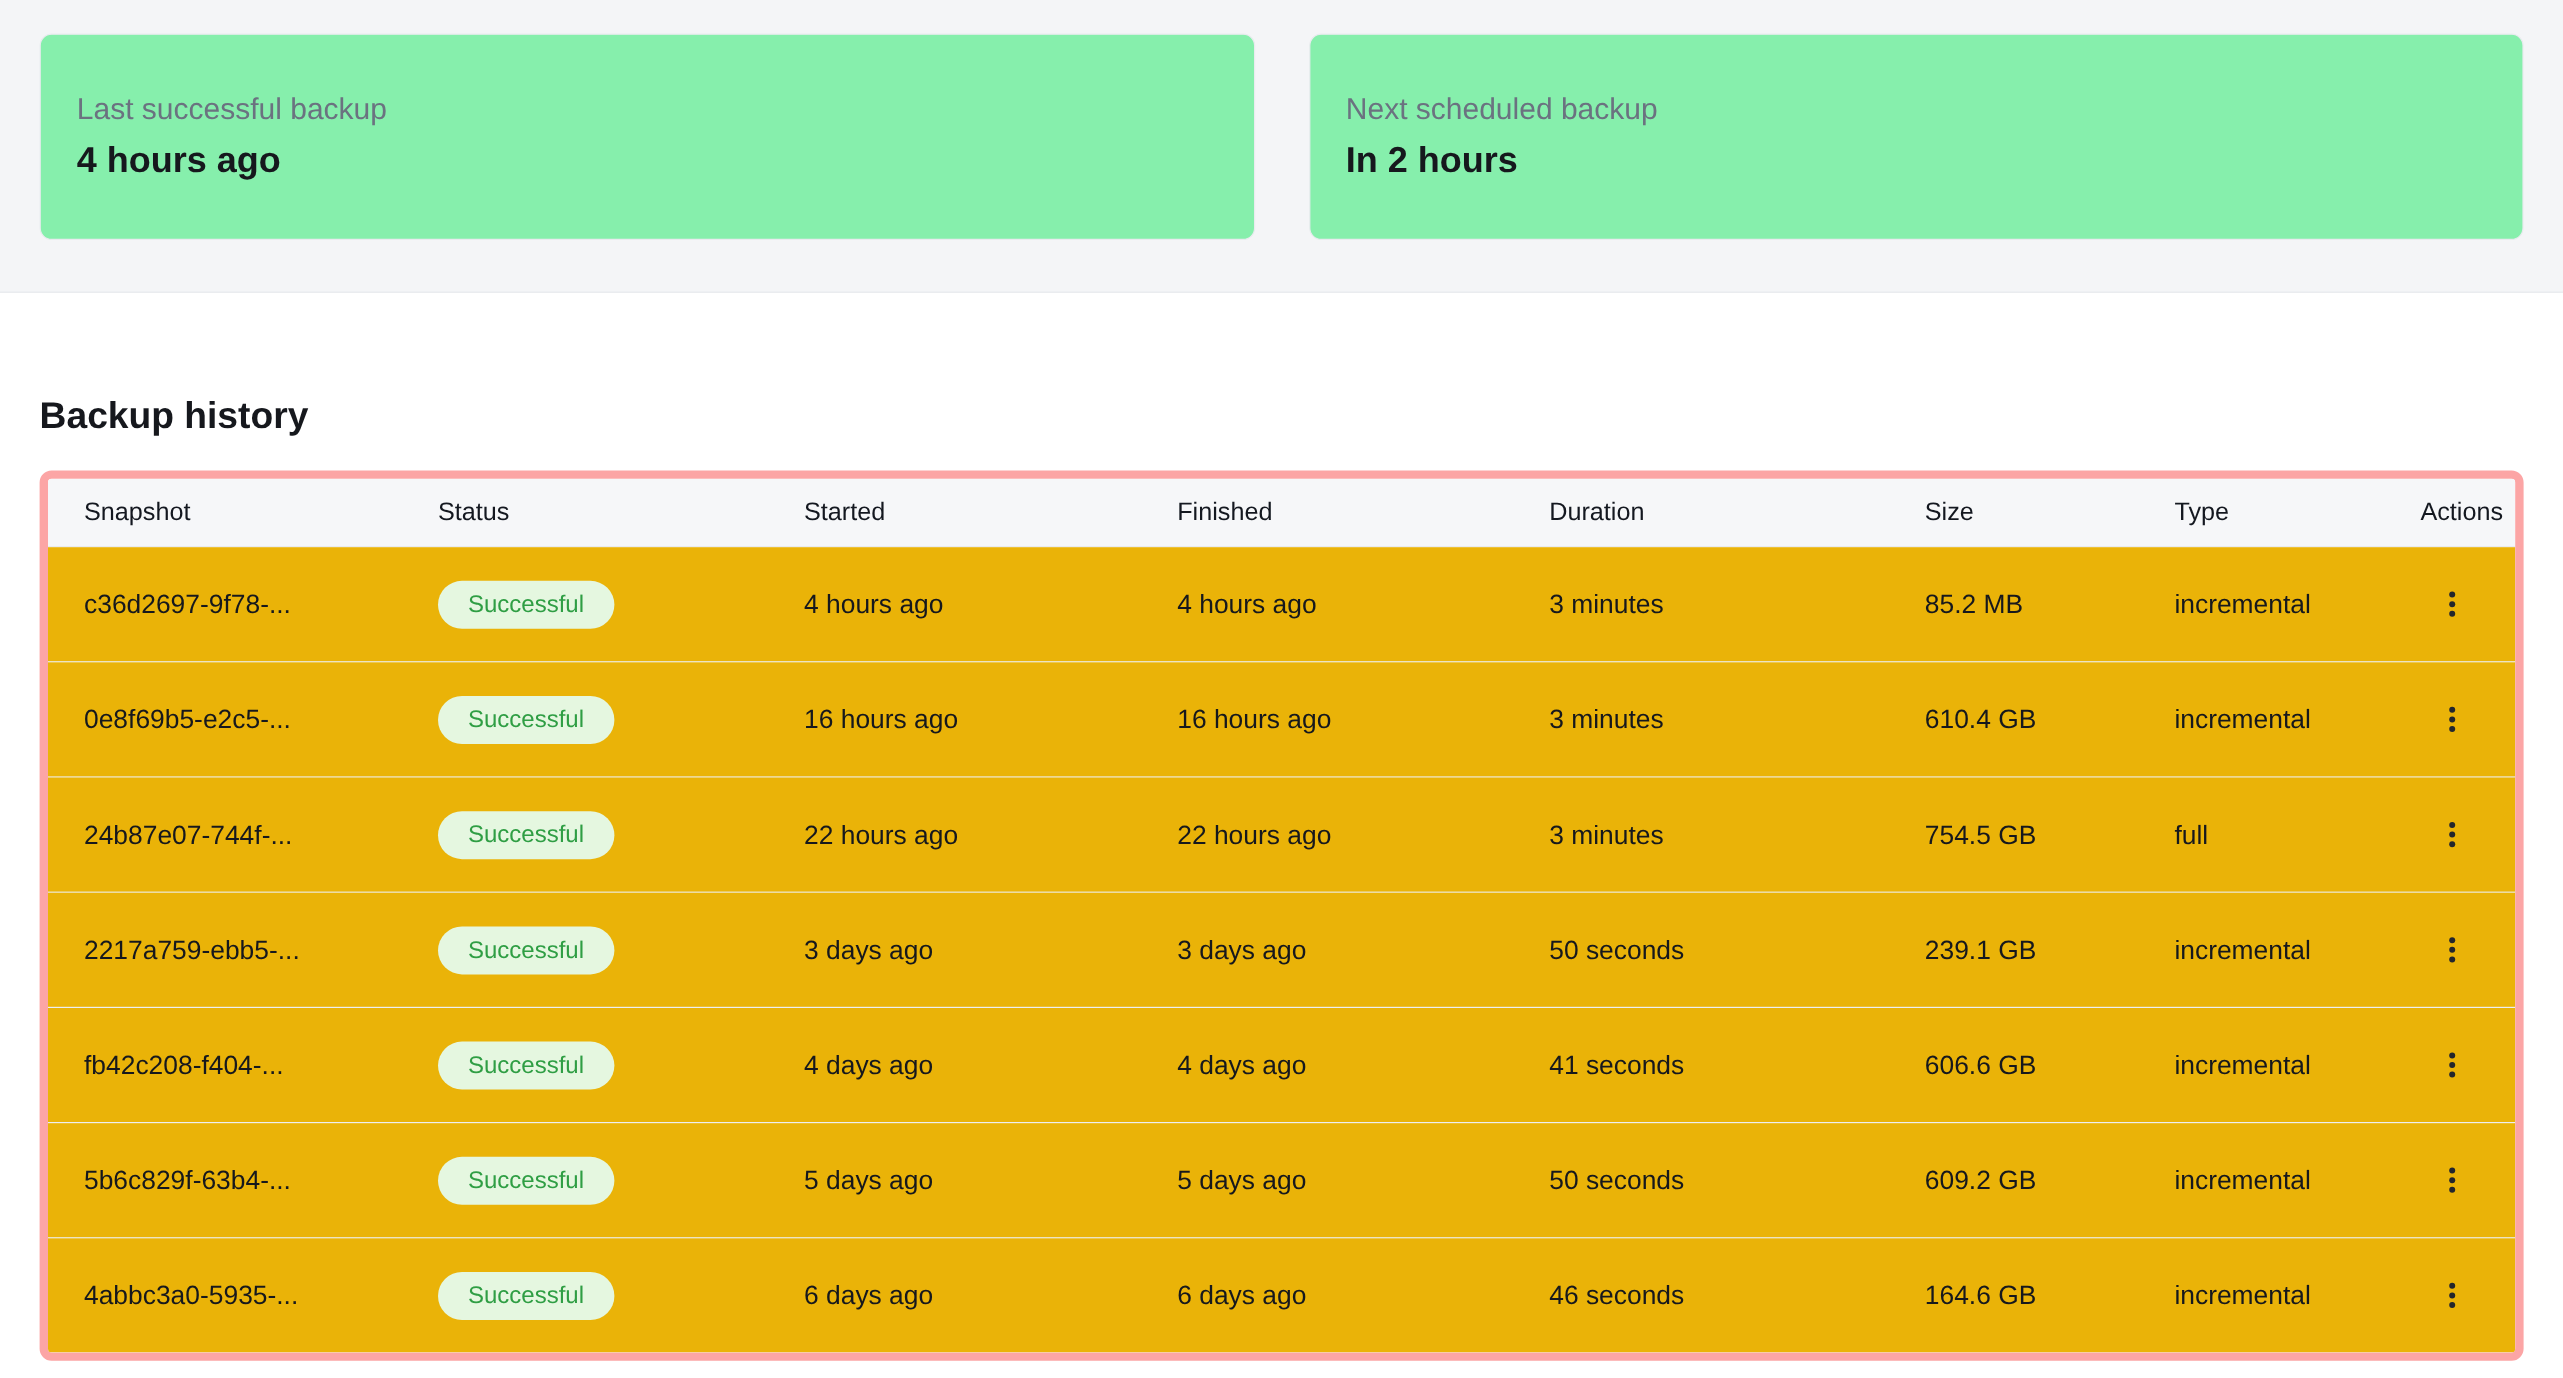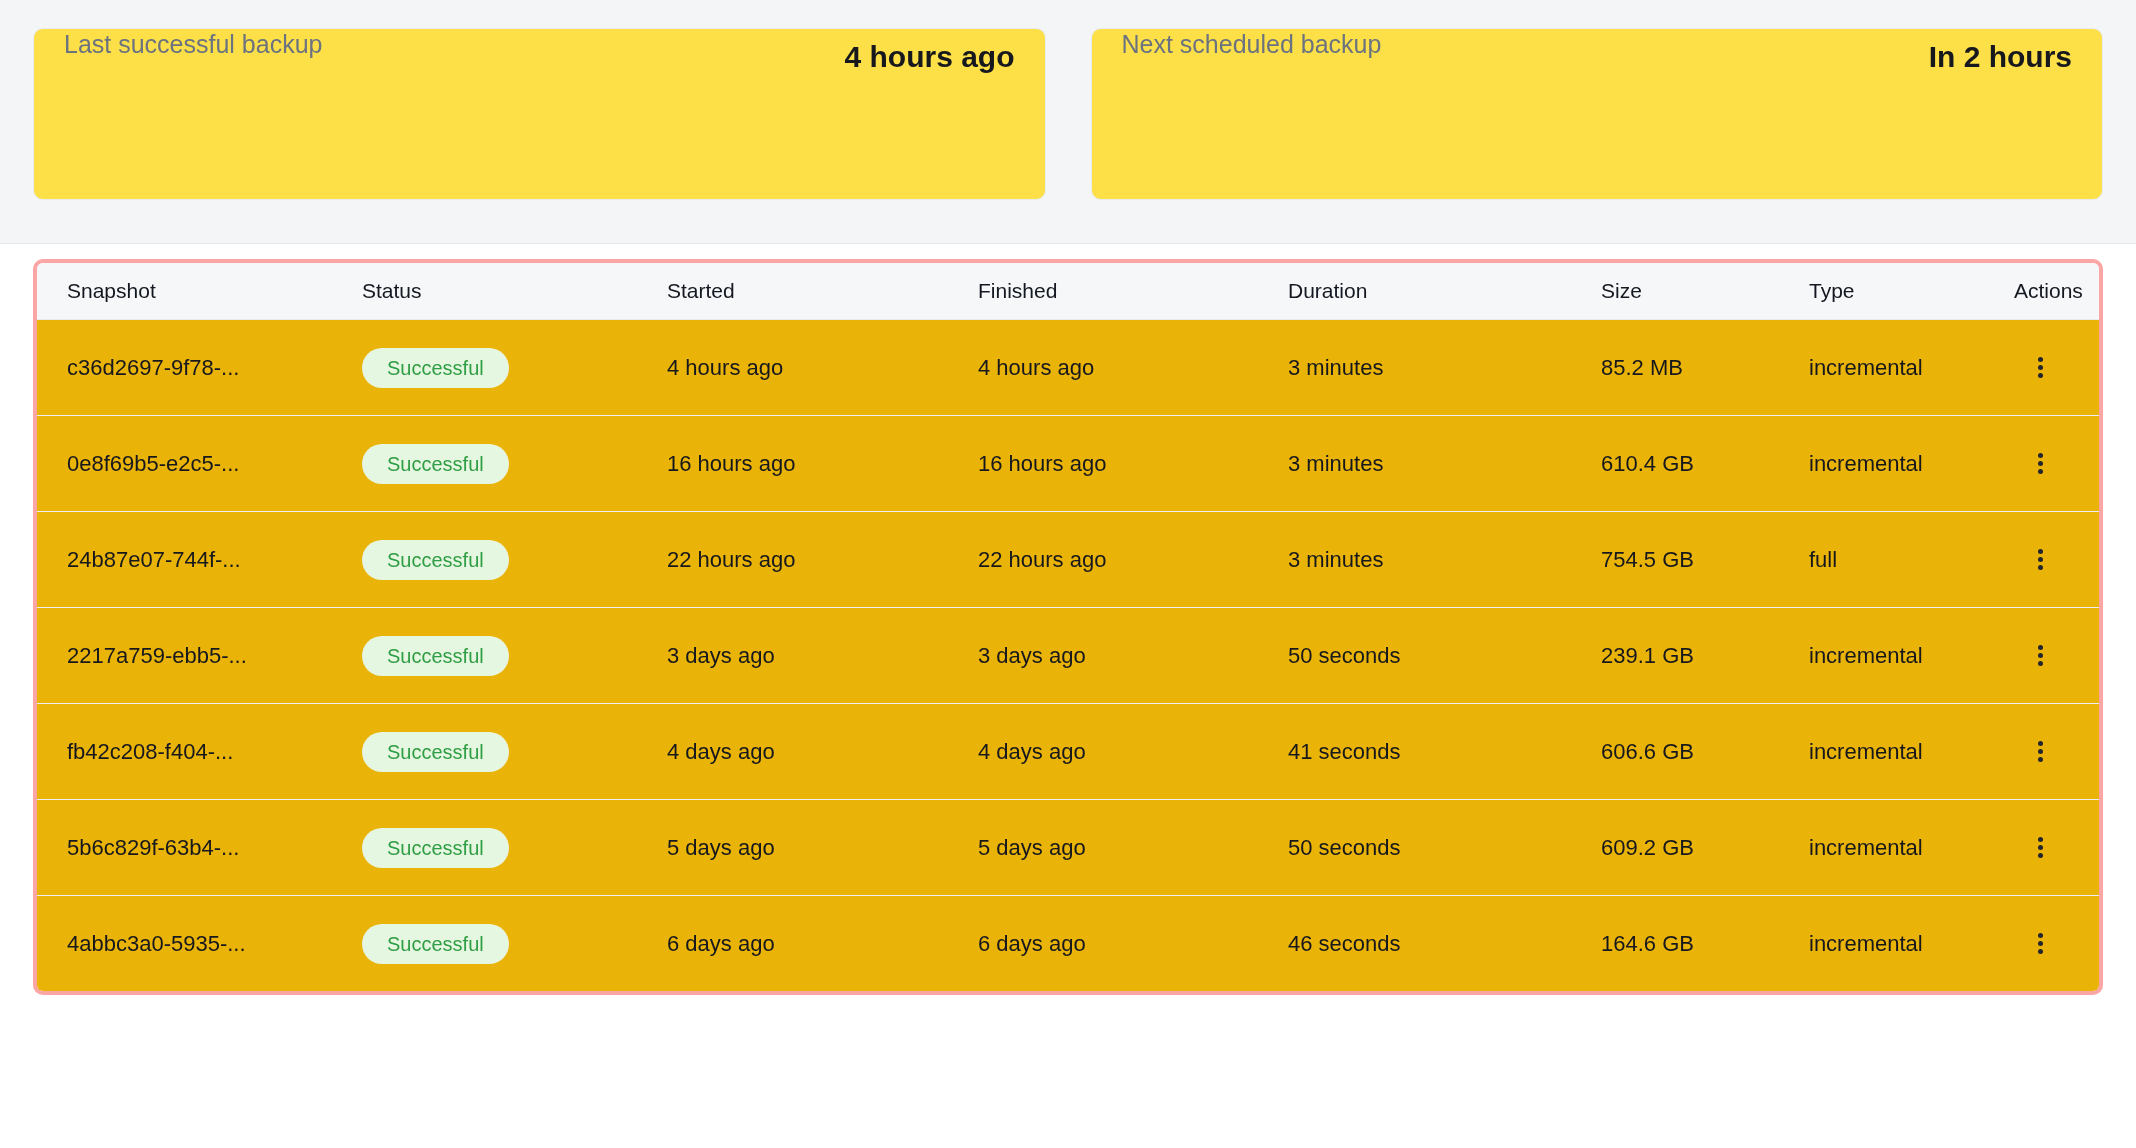--- a/index.html
+++ b/index.html
@@ -18,26 +18,27 @@
     height: 244px;
     background: #f4f5f7;
     border-bottom: 1px solid #e7e9ed;
     padding: 28px 33px 0 33px;
     display: flex;
     gap: 45px;
   }
   .stat-card {
     flex: 1 1 0;
     height: 172px;
-    background: #fde047;
+    background: #86efac;
     border: 1px solid #e9ebef;
     border-radius: 10px;
     padding: 0 30px;
     display: flex;
-    justify-content: space-between;
+    flex-direction: column;
+    justify-content: center;
   }
   .stat-label {
     font-size: 25px;
     line-height: 30px;
     color: #6b7280;
   }
   .stat-value {
     margin-top: 10px;
     font-size: 30px;
     line-height: 36px;
@@ -52,22 +53,22 @@
   .history-title {
     margin: 84px 0 0 0;
     font-size: 31px;
     line-height: 37px;
     font-weight: 700;
     color: #16181d;
   }
 
   
   .table-card {
-    margin-top: 15px;
-    border: 4px solid #fca5a5;
+    margin-top: 27px;
+    border: 7px solid #fca5a5;
     border-radius: 10px;
     overflow: hidden;
     background: #ffffff;
   }
   .tr {
     display: grid;
     grid-template-columns: 295px 305px 311px 310px 313px 208px 205px 1fr;
     align-items: center;
     padding-left: 30px;
   }
@@ -131,20 +132,21 @@
     <div class="stat-label">Last successful backup</div>
     <div class="stat-value">4 hours ago</div>
   </div>
   <div class="stat-card">
     <div class="stat-label">Next scheduled backup</div>
     <div class="stat-value">In 2 hours</div>
   </div>
 </div>
 
 <div class="main">
+  <h1 class="history-title">Backup history</h1>
 
   <div class="table-card">
     <div class="tr thead">
       <div class="th">Snapshot</div>
       <div class="th">Status</div>
       <div class="th">Started</div>
       <div class="th">Finished</div>
       <div class="th">Duration</div>
       <div class="th">Size</div>
       <div class="th">Type</div>

